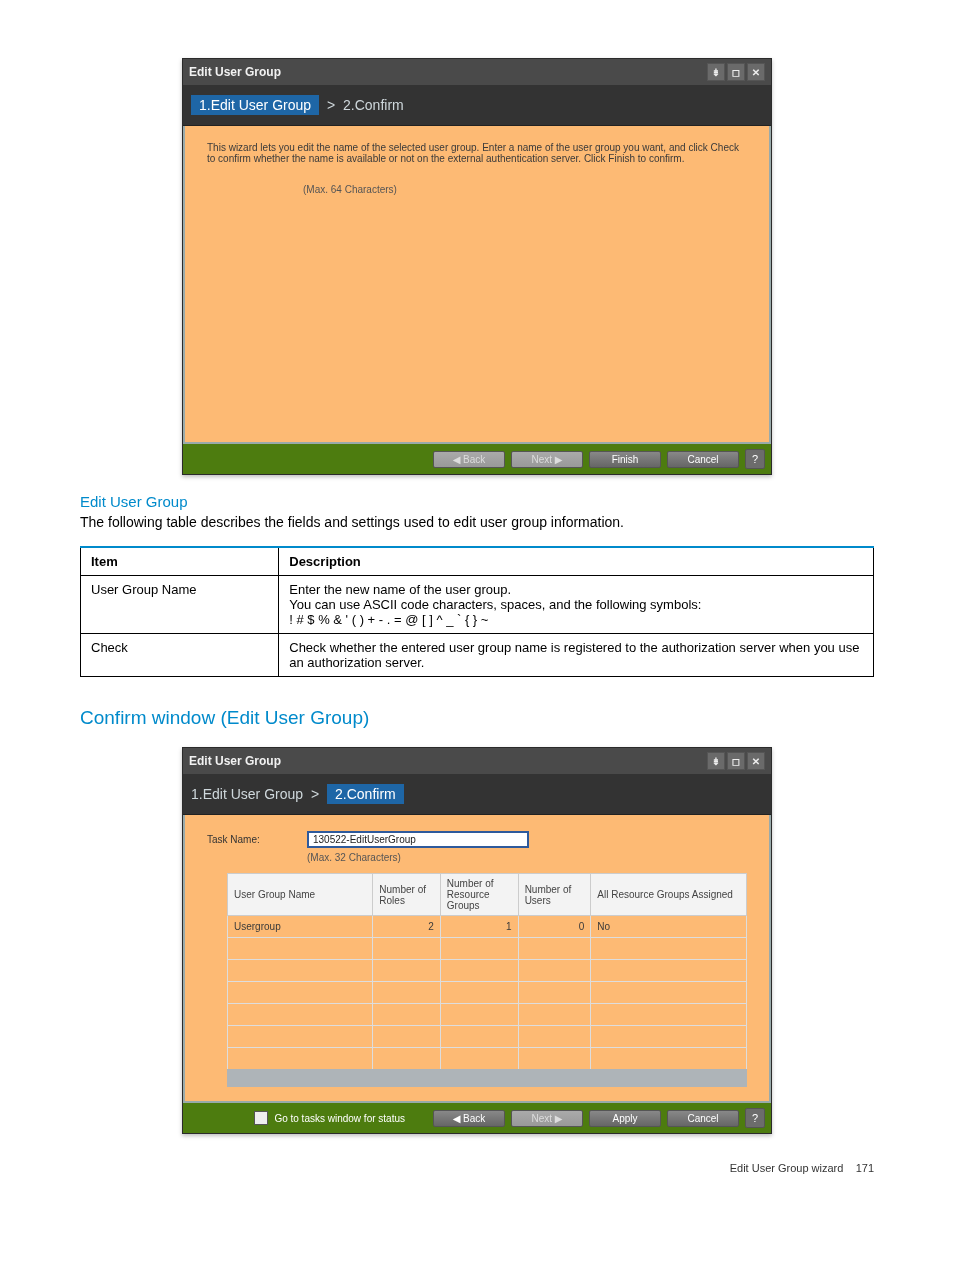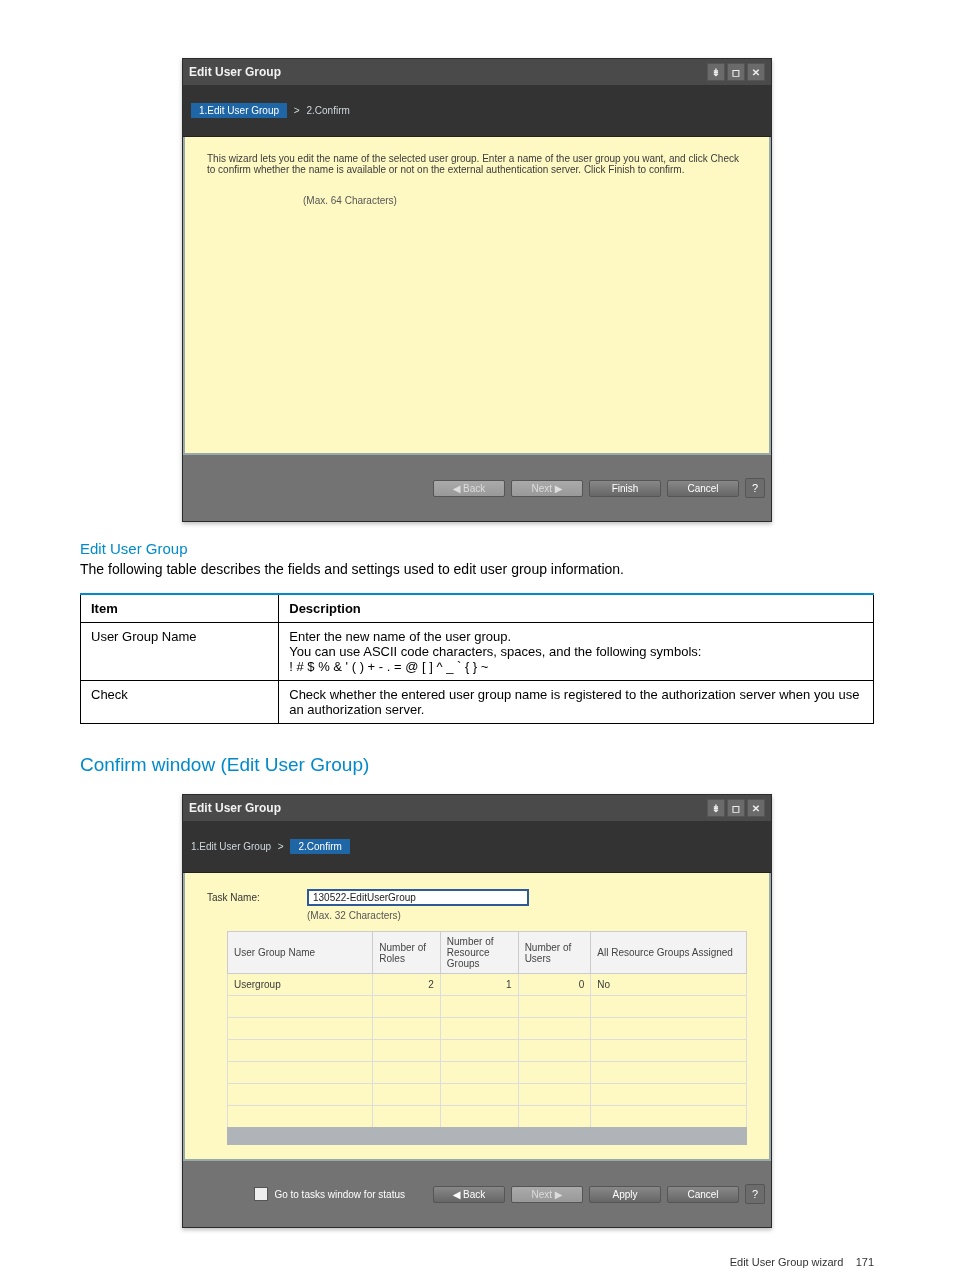--- a/index.html
+++ b/index.html
@@ -1,32 +1,32 @@
 <!DOCTYPE html>
 <html><head>
 <meta charset="utf-8">
 <style>
 body{margin:0;background:#fff;font-family:Arial,Helvetica,sans-serif;font-size:13px;color:#000;padding:40px 80px}
 .figwrap{width:590px;margin:18px auto}
 .gpanel{border:1px solid #2b2b2b;background:#3c3c3c;box-shadow:0 2px 4px rgba(0,0,0,.25)}
 .gtitle{display:flex;align-items:center;background:#4a4a4a;color:#f2f2f2;font-size:12px;font-weight:bold;padding:4px 6px}
 .gtitle span.t{flex:1}
 .gicn{width:16px;height:16px;margin-left:2px;display:inline-flex;align-items:center;justify-content:center;background:#6a6a6a;border:1px solid #555;font-size:10px;color:#eee}
-.gbread{background:#333;color:#cfd8dc;font-size:10px;padding:20px 8px;border-bottom:1px solid #222}
+.gbread{background:#333;color:#cfd8dc;font-size:14px;padding:12px 8px;border-bottom:1px solid #222}
 .gbread .active{background:#1e66a6;color:#fff;padding:2px 8px;margin-right:4px}
-.gbody{background:#fef9c3;border:2px solid #9aa;border-top:none;padding:16px 22px 30px 22px;font-size:10px;color:#3a3a3a;min-height:260px}
+.gbody{background:#fdba74;border:2px solid #9aa;border-top:none;padding:16px 22px 30px 22px;font-size:10px;color:#3a3a3a;min-height:260px}
 .gbody.tall{min-height:270px}
 .gdesc{margin-bottom:20px}
 .grow{display:flex;align-items:center;margin-bottom:4px}
 .glbl{width:120px;color:#333}
 .ginput{border:2px solid #2e5a9c;background:#fff;color:#222;padding:1px 4px;font-size:10px;width:130px}
 .gnote{font-size:10px;color:#555;margin-left:96px}
 .gbtn{background:linear-gradient(#888,#666);color:#fff;border:1px solid #555;border-radius:2px;font-size:10px;padding:2px 10px;cursor:pointer}
 .gbtn.dis{background:linear-gradient(#aaa,#999);color:#ddd}
-.gfoot{background:#737373;padding:23px 6px;display:flex;gap:6px;justify-content:flex-end;align-items:center}
+.gfoot{background:#4d7c0f;padding:5px 6px;display:flex;gap:6px;justify-content:flex-end;align-items:center}
 .gfoot .gbtn{min-width:50px;text-align:center}
 .gq{width:18px;min-width:18px;height:18px;background:#6c6c6c;color:#fff;display:inline-flex;align-items:center;justify-content:center;border:1px solid #555;border-radius:2px;font-size:11px}
 .gchk{width:12px;height:12px;border:1px solid #555;background:#eee;display:inline-block}
 .gchecklabel{color:#fff;font-size:10px}
 .gpanelhdr{background:#5a5a5a;color:#fff;font-size:11px;font-weight:bold;padding:4px 8px}
 .gtable{border:1px solid #bbb;width:100%;border-collapse:collapse;font-size:10px}
 .gtable th{background:#f3f3f3;border:1px solid #ccc;padding:4px 6px;text-align:left;color:#444;font-weight:normal}
 .gtable td{border:1px solid #ddd;padding:3px 6px;height:15px}
 .gblank{background:#aeb4b8;height:18px;width:100%;margin-top:-1px}
 h2.blue{color:#008acb;font-weight:normal;font-size:19px;margin:18px 0 4px}

